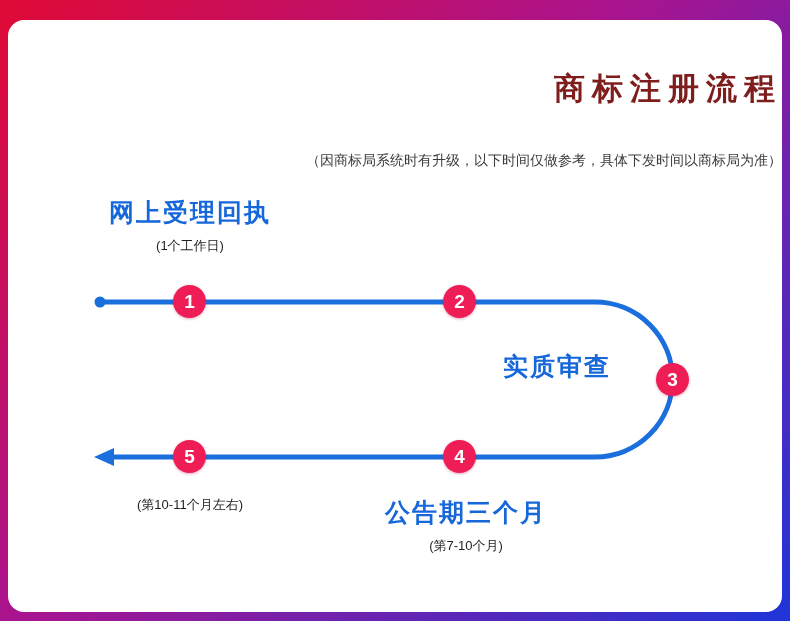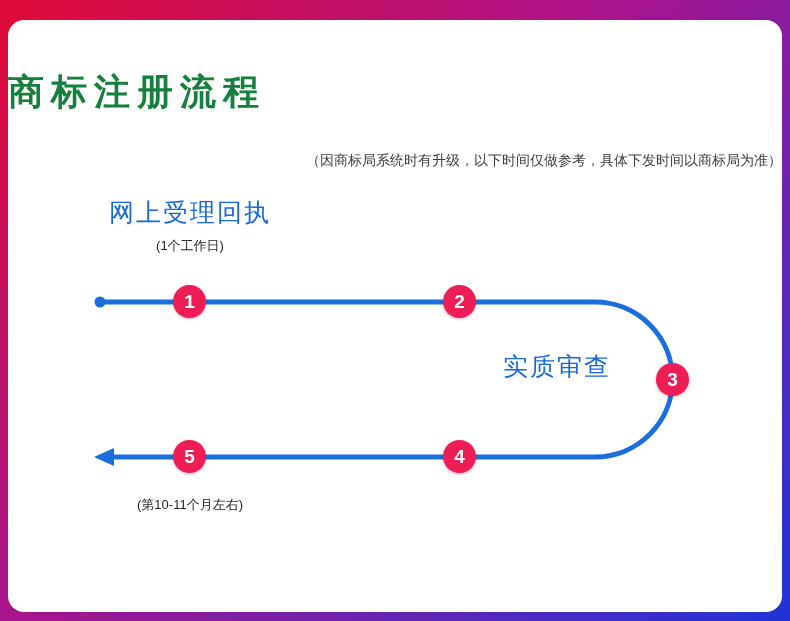--- a/index.html
+++ b/index.html
@@ -16,25 +16,25 @@
   .card {
     position: absolute;
     left: 8px; top: 20px;
     width: 774px; height: 592px;
     background: #ffffff;
     border-radius: 16px;
   }
   .title {
     position: absolute;
     left: 0; right: 0; top: 48px;
-    text-align: left;
-    font-size: 36px;
+    text-align: right;
+    font-size: 31px;
     font-weight: 900;
     letter-spacing: 7px;
-    color: #15803d;
+    color: #7f1d1d;
     white-space: nowrap;
   }
   .subtitle {
     position: absolute;
     left: 0; right: 0; top: 132px;
     text-align: right;
     font-size: 14px;
     color: #3c3c3c;
     white-space: nowrap;
   }
@@ -66,21 +66,21 @@
     text-align: center;
     white-space: nowrap;
   }
   .s1 { left: 190px; top: 196px; }
   .s2 { left: 463px; top: 196px; }
   .s3 { left: 557px; top: 350px; }
   .s4 { left: 466px; top: 496px; }
   .s5 { left: 190px; top: 496px; }
   .step .name {
     font-size: 25px;
-    font-weight: normal;
+    font-weight: bold;
     letter-spacing: 2px;
     color: #1667d9;
     margin-bottom: 8px;
   }
   .step .time {
     font-size: 13px;
     color: #1f1f1f;
   }
 </style>
 </head>
@@ -105,16 +105,20 @@
   <div class="marker m4">4</div>
   <div class="marker m5">5</div>
 
   <div class="step s1">
     <div class="name">网上受理回执</div>
     <div class="time">(1个工作日)</div>
   </div>
   <div class="step s3">
     <div class="name">实质审查</div>
   </div>
+  <div class="step s4">
+    <div class="name">公告期三个月</div>
+    <div class="time">(第7-10个月)</div>
+  </div>
   <div class="step s5">
     <div class="time">(第10-11个月左右)</div>
   </div>
 </div>
 
 </body></html>

